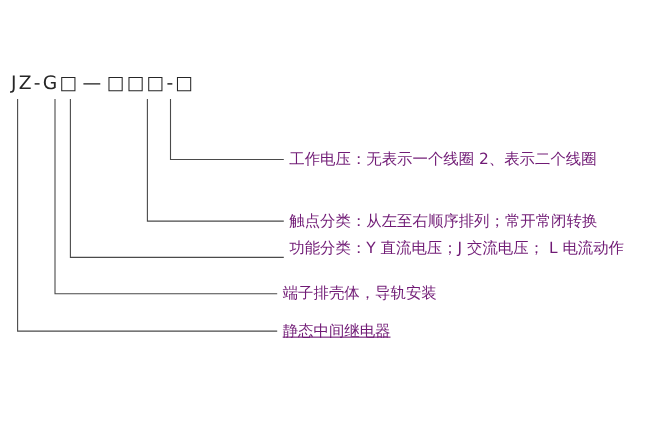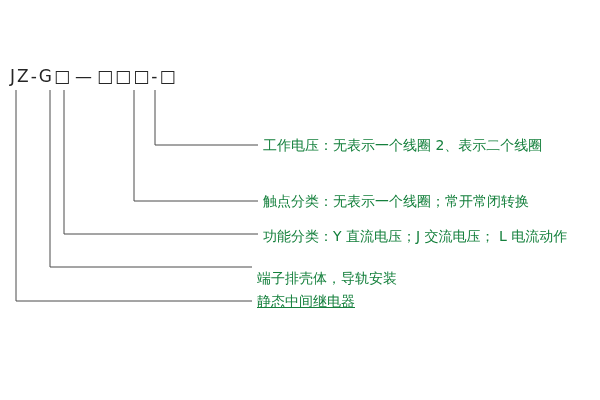--- a/index.html
+++ b/index.html
@@ -33,27 +33,27 @@
     position: absolute;
     left: 0;
     top: 0;
     pointer-events: none;
   }
   .label {
     position: absolute;
     font-size: 14px;
     line-height: 18px;
     white-space: nowrap;
-    color: #15803d;
+    color: #701a75;
   }
   .lbl-wv1 { left: 263px; top: 136px; }
   .lbl-wv2 { left: 340px; top: 164px; }
   .lbl-contact { left: 263px; top: 192px; }
-  .lbl-function { left: 263px; top: 227px; }
-  .lbl-housing { left: 257px; top: 258px; margin-top: 11px; }
+  .lbl-function { left: 263px; top: 217px; }
+  .lbl-housing { left: 257px; top: 258px; }
   .lbl-relay { left: 257px; top: 292px; text-decoration: underline; }
 </style>
 </head>
 <body>
 
 <div class="canvas">
 
   <div class="code">
     <span>JZ</span>
     <span>-</span>
@@ -69,21 +69,21 @@
     <polyline points="155,90 155,145 258,145" fill="none" stroke="#4a4a4a" stroke-width="1"></polyline>
     <polyline points="134,90 134,201 258,201" fill="none" stroke="#4a4a4a" stroke-width="1"></polyline>
     <polyline points="64,90 64,234 258,234" fill="none" stroke="#4a4a4a" stroke-width="1"></polyline>
     <polyline points="50,90 50,267 252,267" fill="none" stroke="#4a4a4a" stroke-width="1"></polyline>
     <polyline points="16,90 16,301 252,301" fill="none" stroke="#4a4a4a" stroke-width="1"></polyline>
   </svg>
 
   <div class="label lbl-wv1">工作电压：无表示一个线圈    2、表示二个线圈</div>
 
 
-  <div class="label lbl-contact">触点分类：无表示一个线圈；常开常闭转换</div>
+  <div class="label lbl-contact">触点分类：从左至右顺序排列；常开常闭转换</div>
 
   <div class="label lbl-function">功能分类：Y 直流电压；J 交流电压； L 电流动作</div>
 
   <div class="label lbl-housing">端子排壳体，导轨安装</div>
 
   <div class="label lbl-relay">静态中间继电器</div>
 
 </div>
 
 </body></html>

